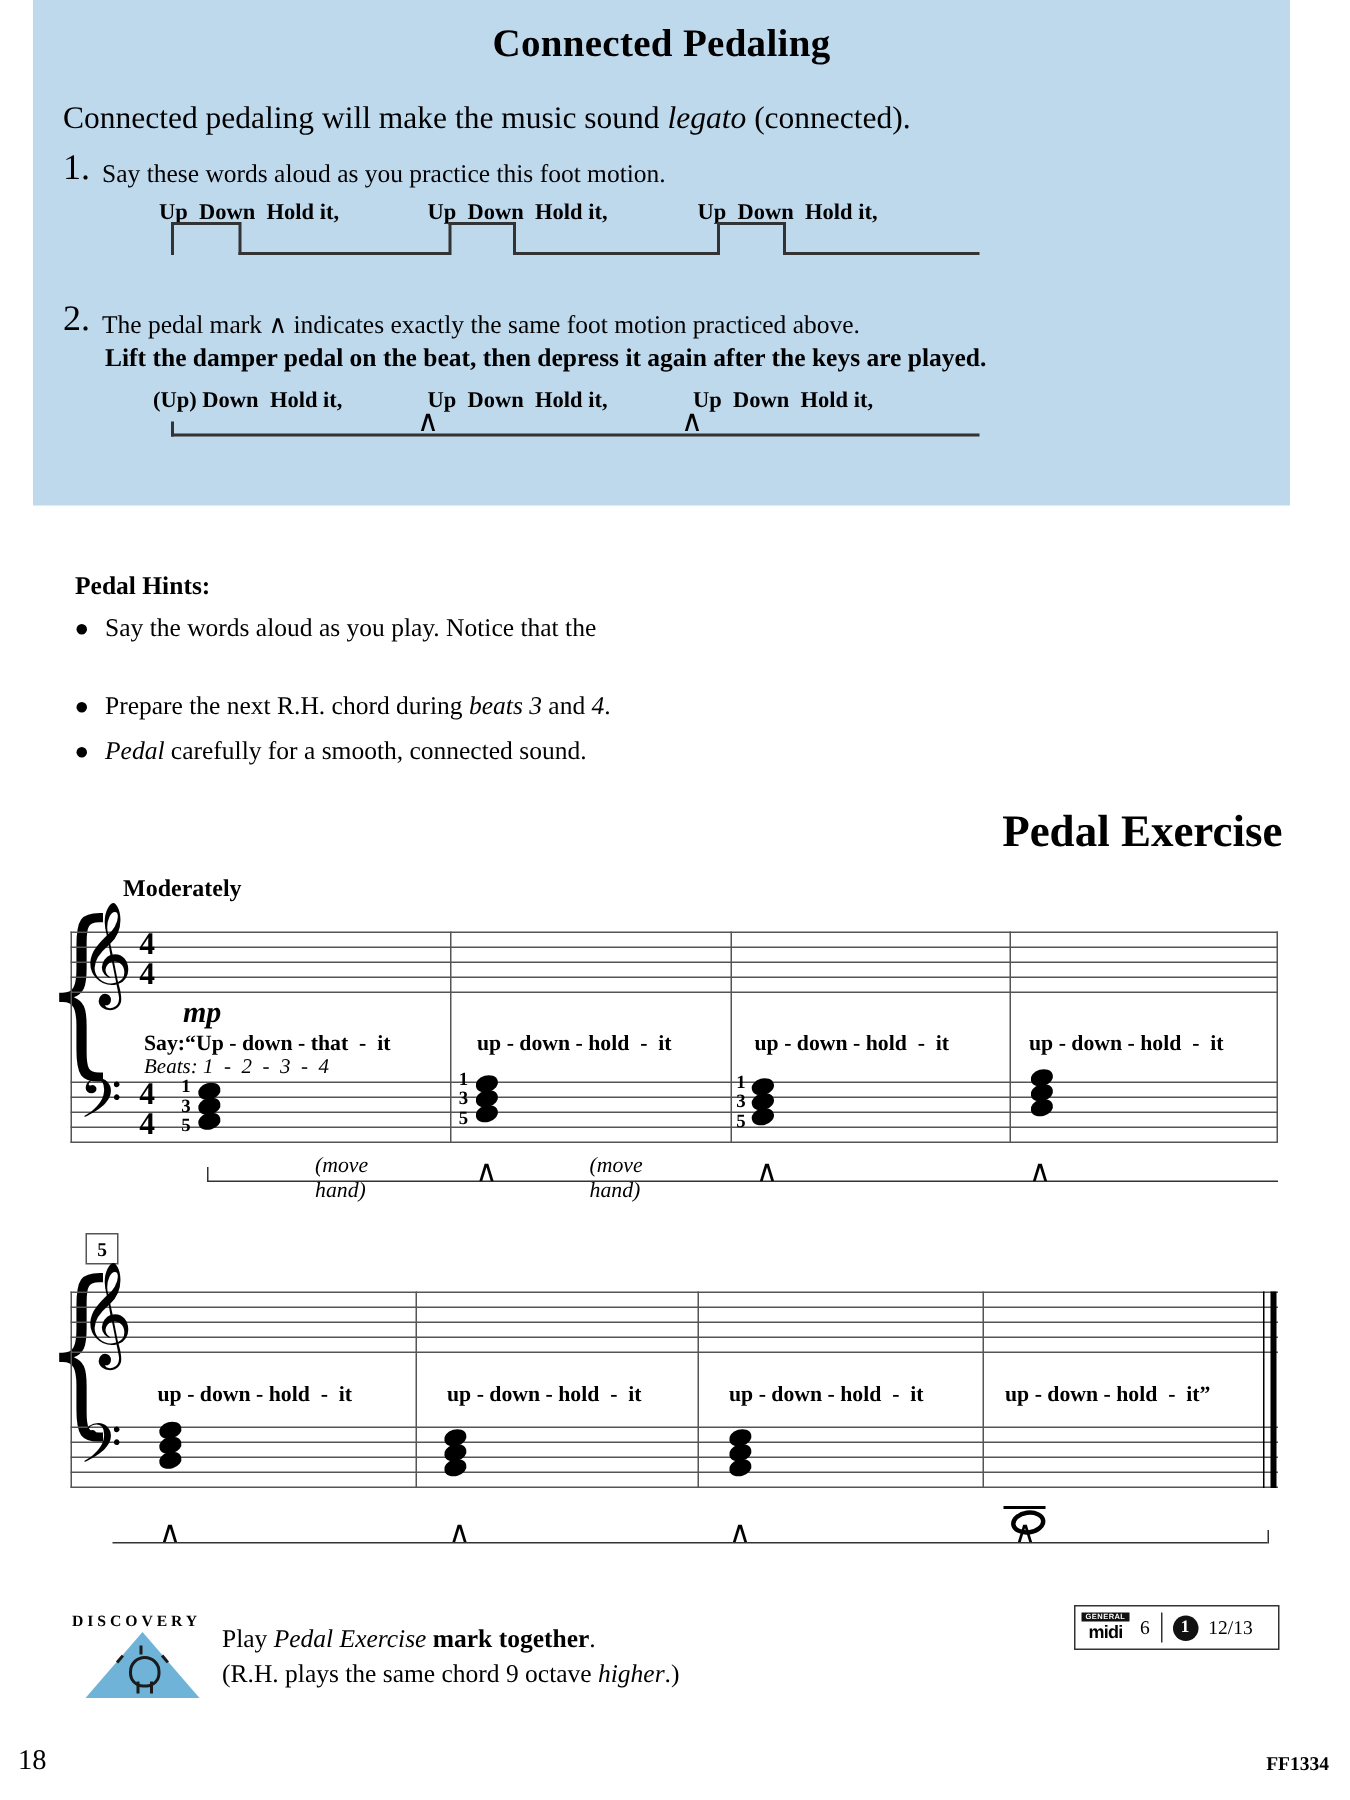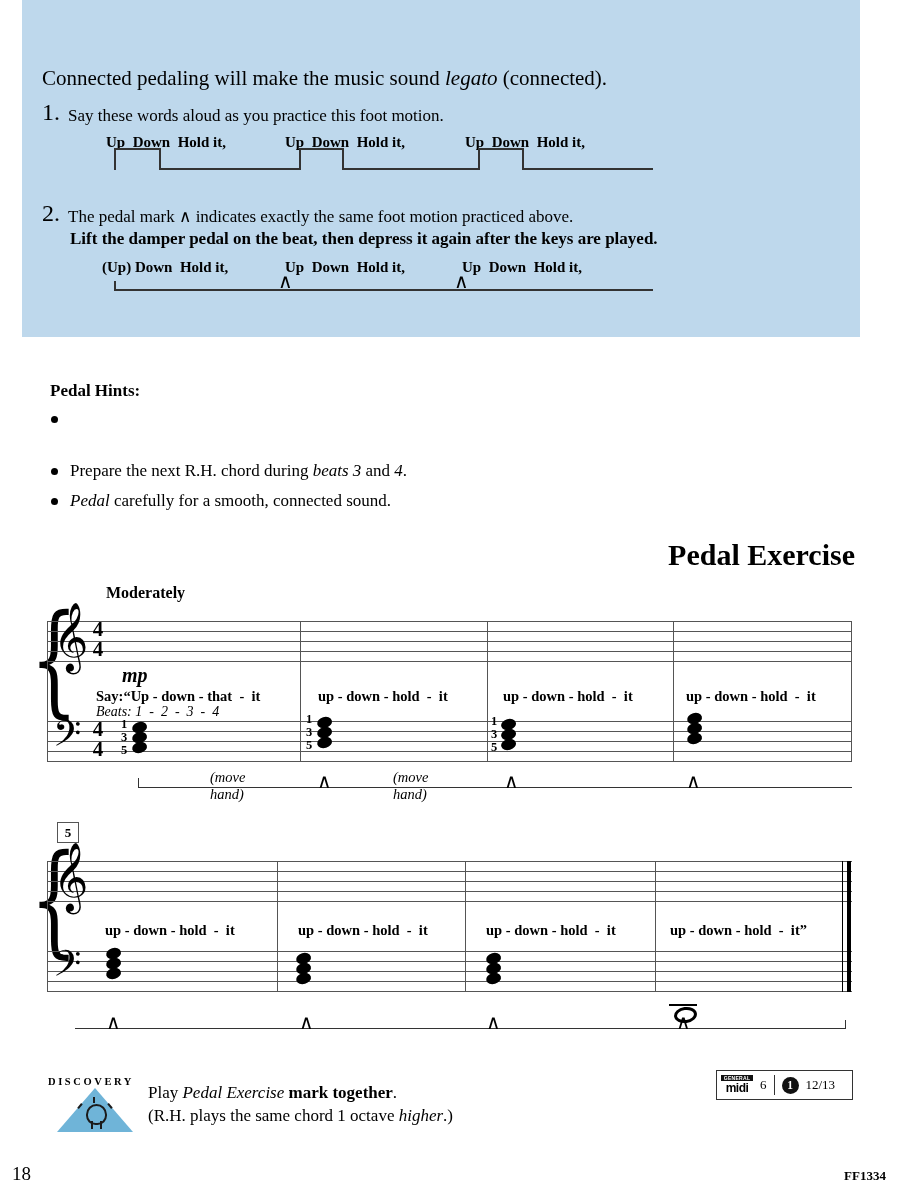--- a/index.html
+++ b/index.html
@@ -51,21 +51,21 @@
     position:absolute; left:-19px; top:7px;
     width:7px; height:7px; border-radius:50%; background:#000;
   }
 
   
   #piece-title {
     position:absolute; right:45px; top:538px;
     font-size:30px; font-weight:bold;
     font-family:"Liberation Serif", serif;
   }
-  #tempo { position:absolute; left:106px; top:584px; font-size:16px; font-weight:bold; }
+  #tempo { position:absolute; left:82px; top:584px; font-size:16px; font-weight:bold; }
 
   
   .system { position:absolute; }
   .staff { position:absolute; left:0; }
   .staff .sl { position:absolute; left:0; height:1px; background:#555; width:100%; }
   .barline { position:absolute; width:1px; background:#555; }
   .final-bar-thin { position:absolute; width:1px; background:#000; }
   .final-bar-thick { position:absolute; width:4px; background:#000; }
   .brace {
     position:absolute;
@@ -185,20 +185,21 @@
 
   
   #page-number { position:absolute; left:12px; top:1163px; font-size:19px; }
   #catalog-id  { position:absolute; right:14px; top:1168px; font-size:13px; font-weight:bold; }
 </style>
 </head>
 <body>
 
 <div class="abs" id="blue-box">
 
+  <div id="lesson-title">Connected Pedaling</div>
 
   <div id="intro-line">
     <span>Connected pedaling will make the music sound </span><span class="it">legato</span><span> (connected).</span>
   </div>
 
   <div class="step-num" style="left:20px; top:99px;">1.</div>
   <div class="step-txt" style="left:46px; top:106px;">Say these words aloud as you practice this foot motion.</div>
 
   <div class="words-row" style="left:84px; top:134px;">Up  Down  Hold it,</div>
   <div class="words-row" style="left:263px; top:134px;">Up  Down  Hold it,</div>
@@ -232,20 +233,21 @@
   <div class="pd-line" style="left:92px; top:281px; width:1.6px; height:10px;"></div>
   <div class="pd-line" style="left:92px; top:289px; width:539px; height:1.6px;"></div>
   <div class="ped-caret" style="left:256px; top:271px;">∧</div>
   <div class="ped-caret" style="left:432px; top:271px;">∧</div>
 </div>
 
 <div id="hints-title">Pedal Hints:</div>
 
 <div class="hint" style="top:409px;">
   <span class="bullet"></span>
+  <div>Say the words aloud as you play. Notice that the</div>
 </div>
 
 <div class="hint" style="top:461px;">
   <span class="bullet"></span>
   <span>Prepare the next R.H. chord during </span><span class="it">beats 3</span><span> and </span><span class="it">4</span><span>.</span>
 </div>
 
 <div class="hint" style="top:491px;">
   <span class="bullet"></span>
   <span class="it">Pedal</span><span> carefully for a smooth, connected sound.</span>
@@ -419,21 +421,21 @@
   <div id="bulb-base"></div>
   <div class="ray" style="left:31px; top:27px; transform:rotate(40deg);"></div>
   <div class="ray" style="left:45px; top:21px;"></div>
   <div class="ray" style="left:61px; top:27px; transform:rotate(-40deg);"></div>
 </div>
 
 <div class="disc-text" style="left:148px; top:1083px;">
   <span>Play </span><span class="it">Pedal Exercise</span><span class="bd"> mark together</span><span>.</span>
 </div>
 <div class="disc-text" style="left:148px; top:1106px;">
-  <span>(R.H. plays the same chord 1 octave </span><span class="it">higher</span><span>.)</span>
+  <span>(R.H. plays the same chord 9 octave </span><span class="it">higher</span><span>.)</span>
 </div>
 
 <div id="midi-badge">
   <div id="gm-logo">
     <div id="gm-top">GENERAL</div>
     <div id="gm-bot">midi</div>
   </div>
   <div id="midi-num1">6</div>
   <div id="midi-div"></div>
   <div id="midi-circle">1</div>

